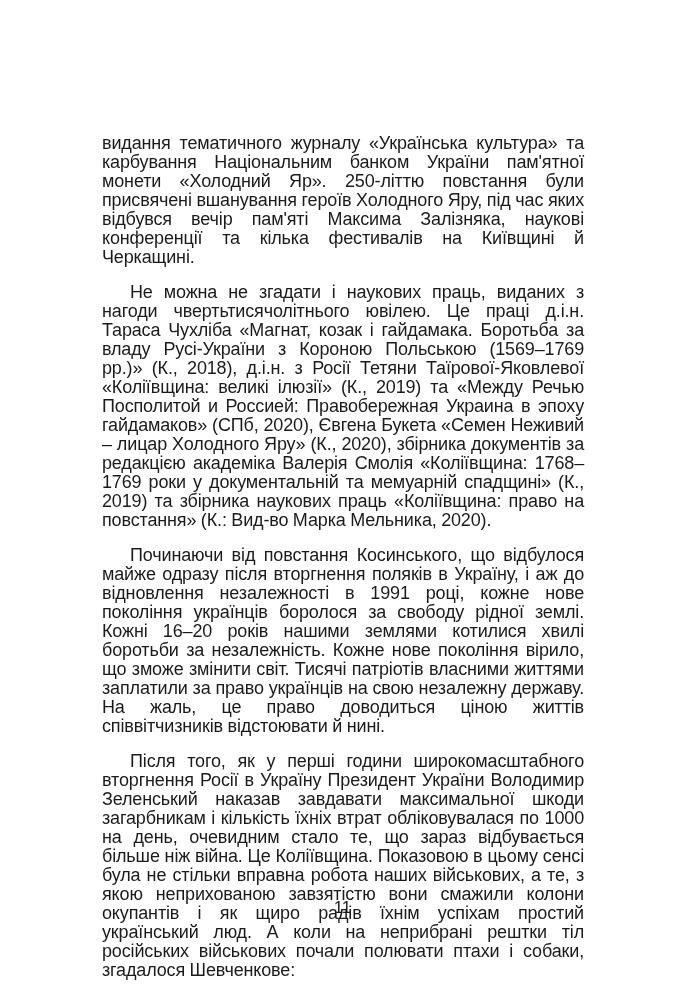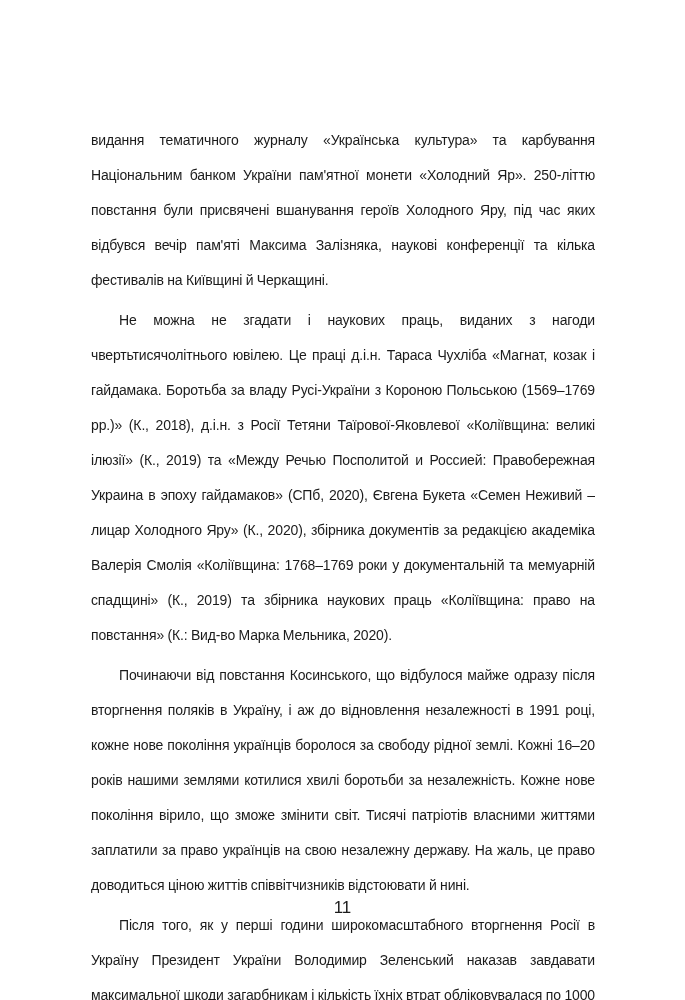--- a/index.html
+++ b/index.html
@@ -24,23 +24,23 @@
     height: 1000px;
     background: #ffffff;
   }
   .text-block {
     position: absolute;
     top: 118px;
     left: 86px;
     width: 514px;
   }
   .para {
-    margin: 5px;
-    font-size: 14px;
-    line-height: 35px;
+    margin: 16px;
+    font-size: 18px;
+    line-height: 19px;
     text-align: justify;
     letter-spacing: -0.15px;
     word-spacing: -0.3px;
     hyphens: auto;
     -webkit-hyphens: auto;
   }
   .para.indent {
     text-indent: 28px;
   }
   .para.no-indent {

